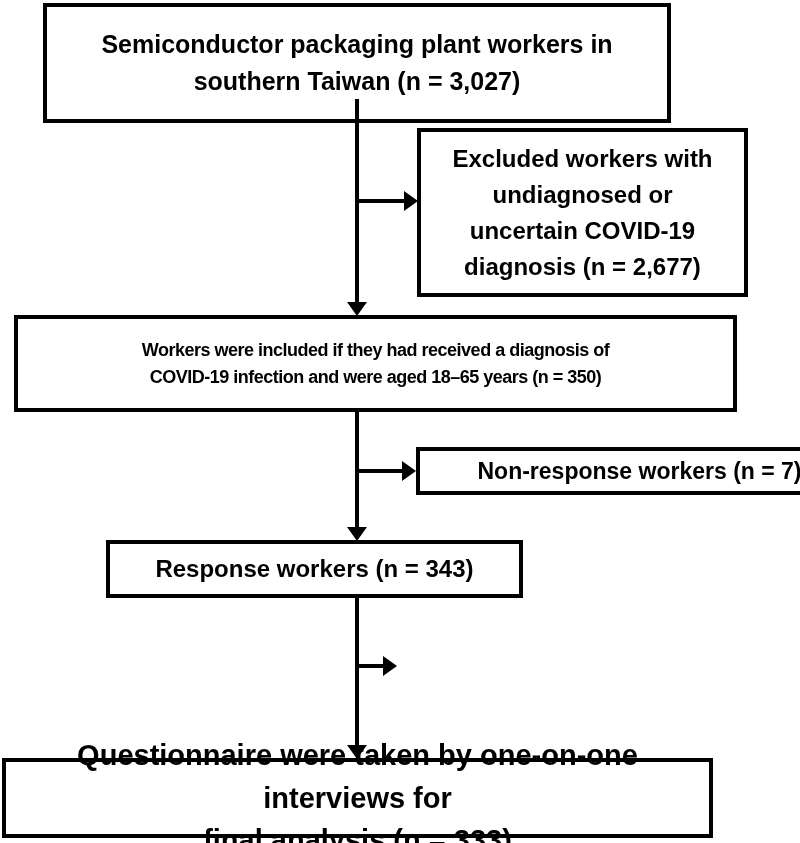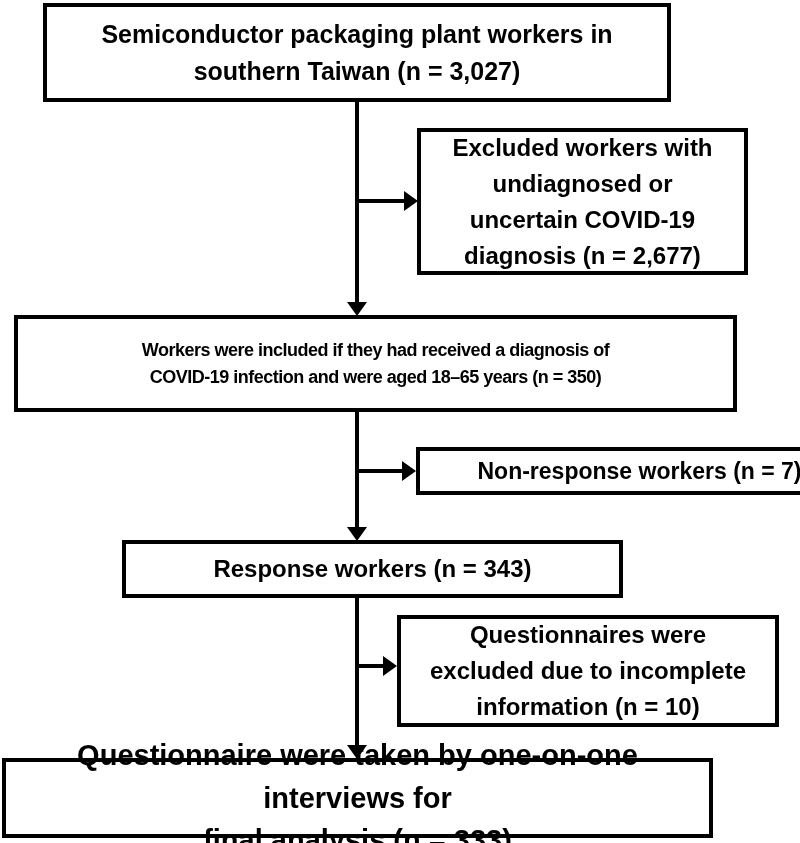--- a/index.html
+++ b/index.html
@@ -22,29 +22,29 @@
     text-align: center;
   }
   .box-text {
     white-space: pre-line;
     font-weight: bold;
     color: var(--stroke, #000000);
     line-height: 1.48;
     padding: 0 4px;
   }
   
-  .b-population { left: 43px;  top: 3px;   width: 628px; height: 99px; }
+  .b-population { left: 43px;  top: 3px;   width: 628px; height: 120px; }
   .b-population .box-text { font-size: 25px; }
-  .b-excluded1  { left: 417px; top: 128px; width: 331px; height: 147px; }
+  .b-excluded1  { left: 417px; top: 128px; width: 331px; height: 169px; }
   .b-excluded1 .box-text { font-size: 24px; line-height: 1.5; }
   .b-included   { left: 14px;  top: 315px; width: 723px; height: 97px; }
   .b-included .box-text { font-size: 18px; letter-spacing: -0.5px; }
   .b-nonresp    { left: 416px; top: 447px; width: 447px; height: 48px; }
   .b-nonresp .box-text { font-size: 23px; }
-  .b-response   { left: 106px; top: 540px; width: 501px; height: 58px; margin-left: 16px; }
+  .b-response   { left: 106px; top: 540px; width: 417px; height: 58px; }
   .b-response .box-text { font-size: 24px; }
   .b-excluded2  { left: 397px; top: 615px; width: 382px; height: 112px; }
   .b-excluded2 .box-text { font-size: 24px; line-height: 1.5; }
   .b-final      { left: 2px;   top: 758px; width: 711px; height: 80px; }
   .b-final .box-text { font-size: 29px; }
 
   
   .vline { position: absolute; left: 355px; width: 4px; background: var(--stroke, #000000); }
   .v1 { top: 99px;  height: 204px; }
   .v2 { top: 412px; height: 116px; }
@@ -110,24 +110,19 @@
 
   <div class="box b-response">
     <span class="box-text">Response workers (n = 343)</span>
   </div>
 
   <div class="vline v3"></div>
   <div class="head-down hd3"></div>
   <div class="hline h3"></div>
   <div class="head-right hr3"></div>
 
-  <div class="box b-excluded2">
-    <span class="box-text">Questionnaires were
-excluded due to incomplete
-information (n = 10)</span>
-  </div>
 
   <div class="box b-final">
     <span class="box-text">Questionnaire were taken by one-on-one interviews for
 final analysis (n = 333)</span>
   </div>
 
 </div>
 
 </body></html>

